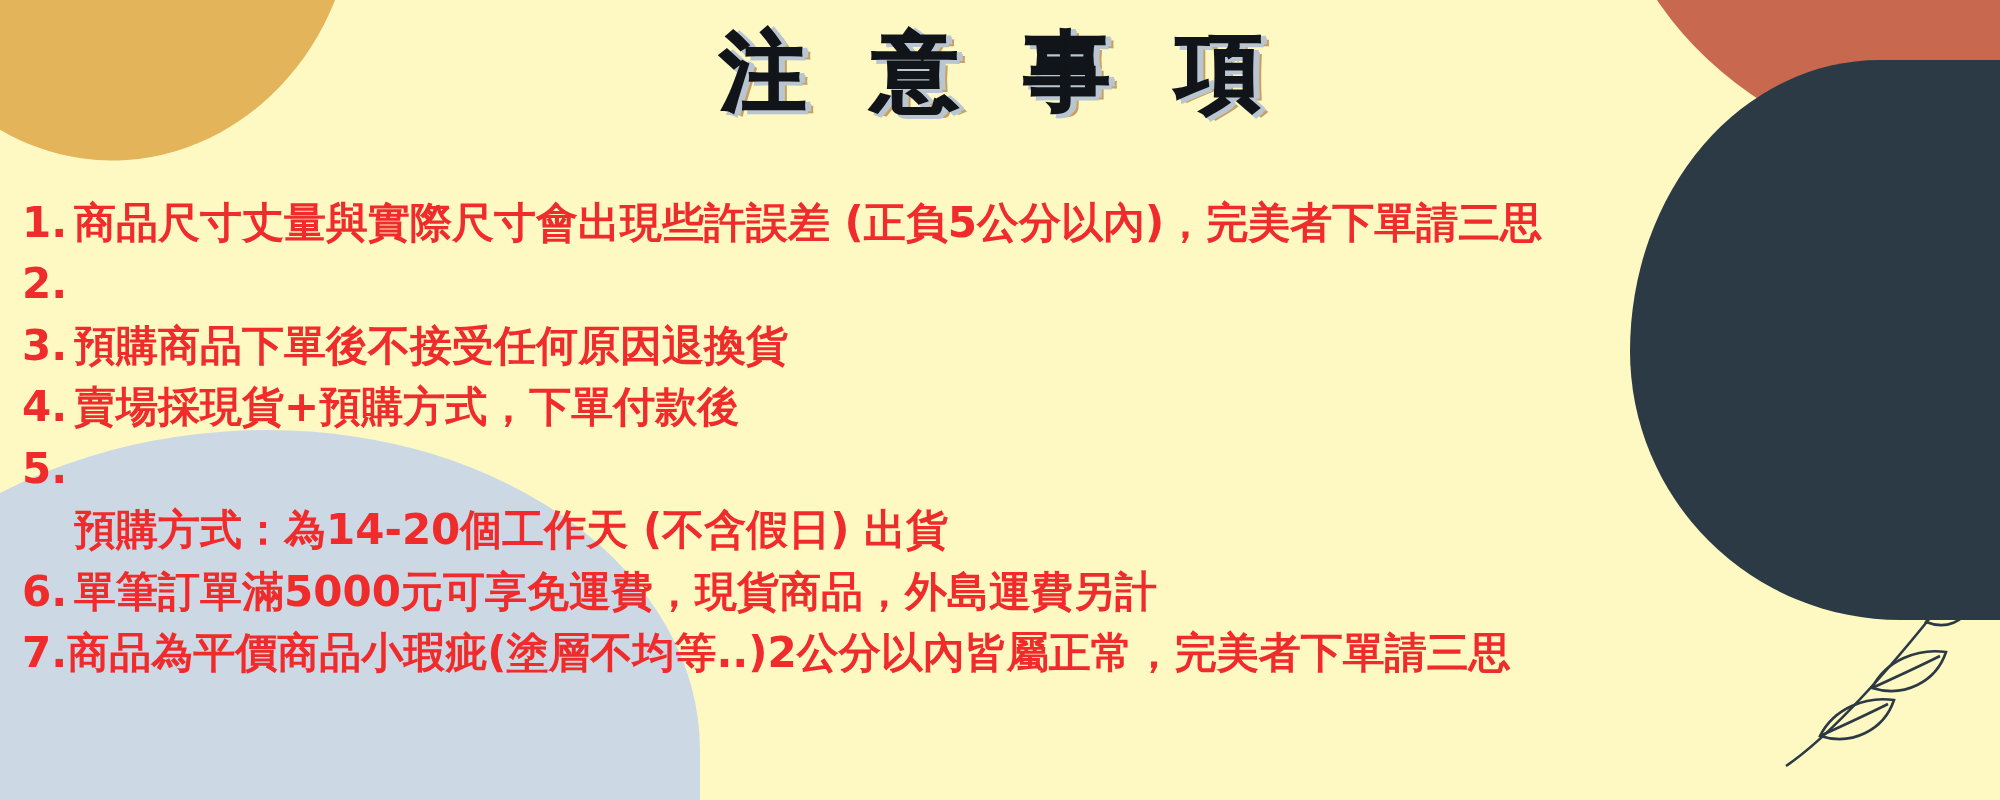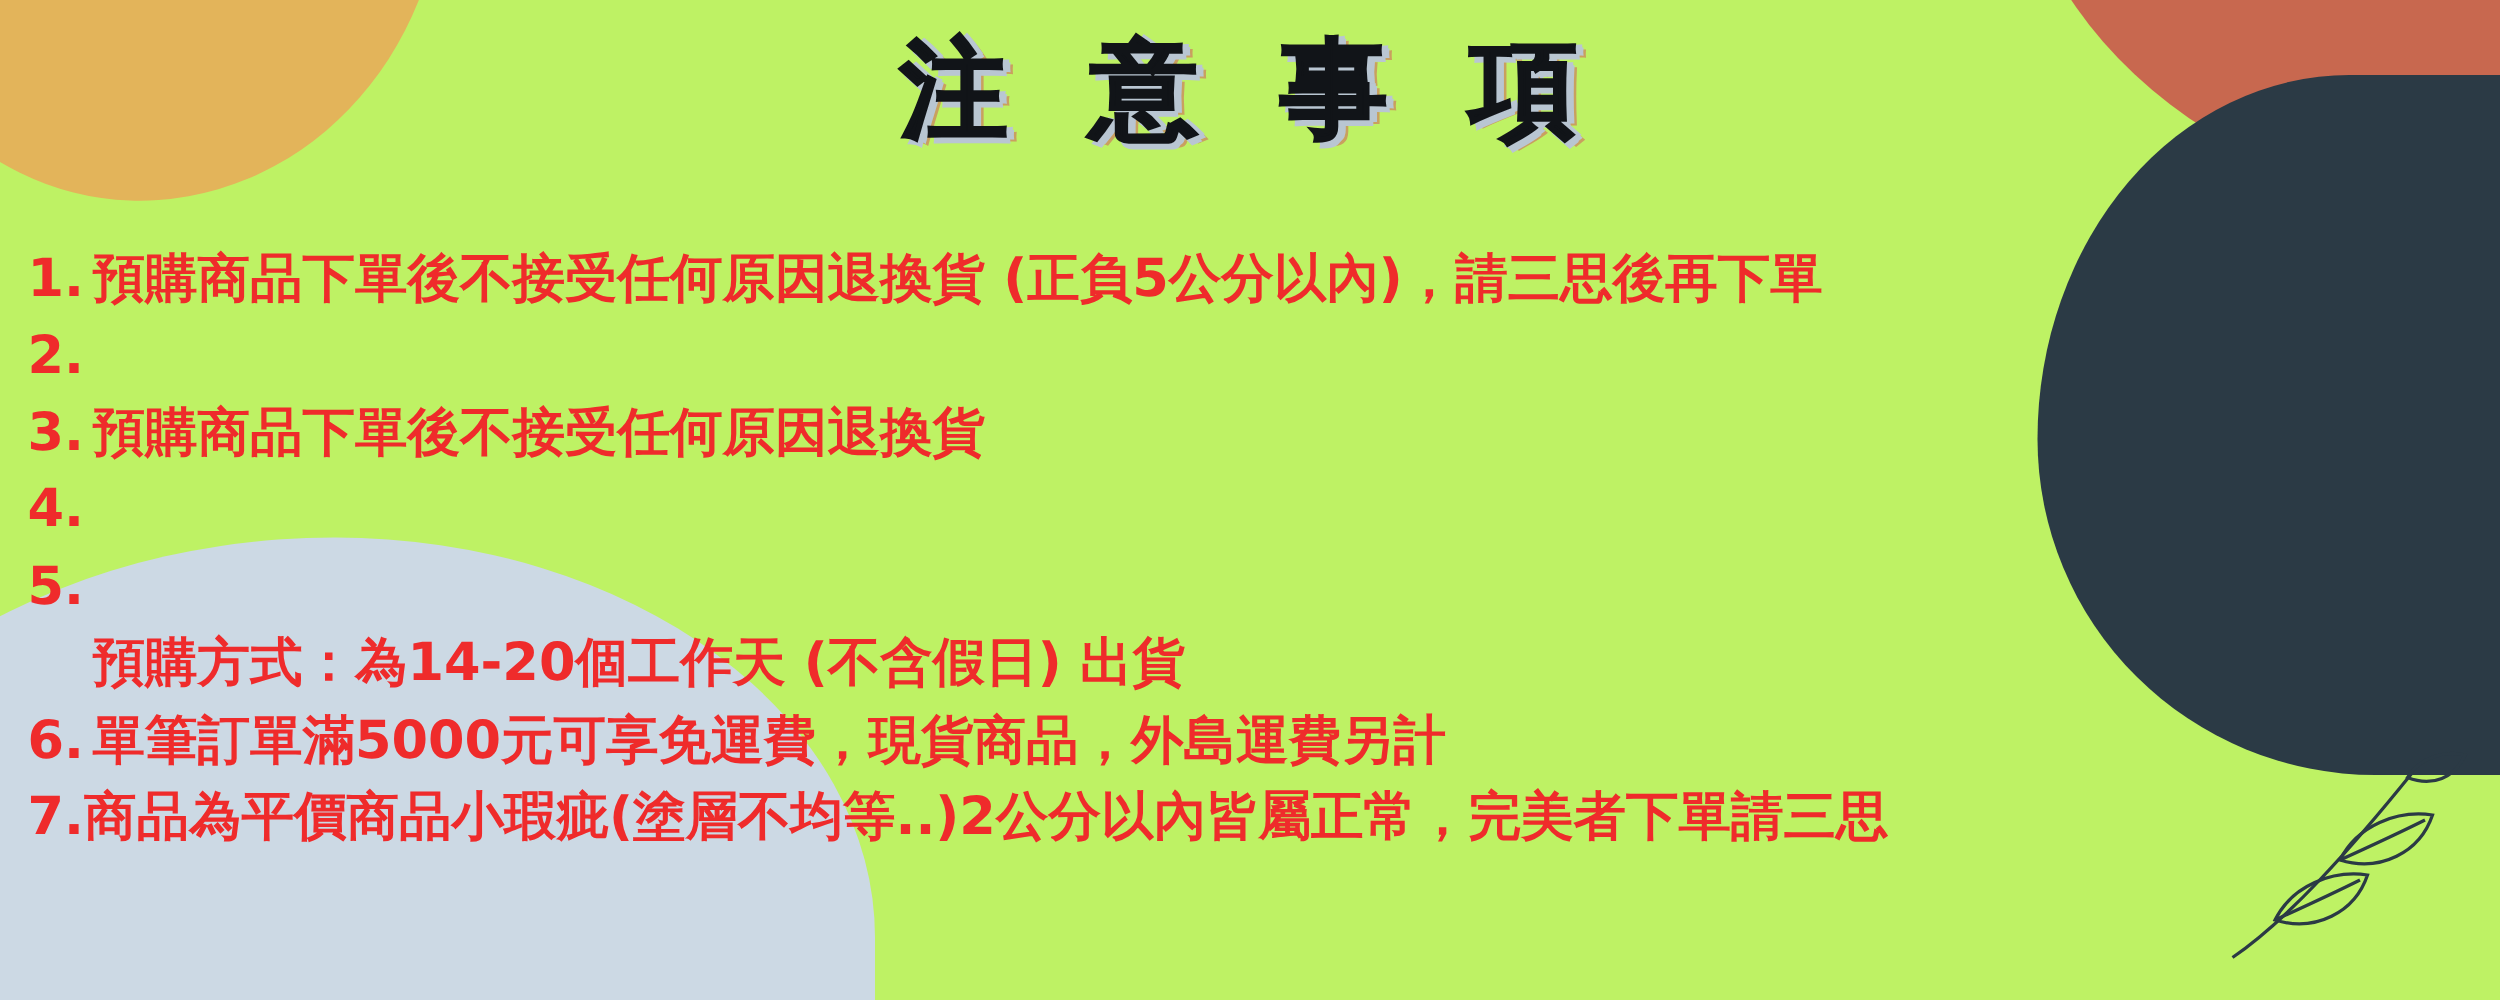--- a/index.html
+++ b/index.html
@@ -11,21 +11,21 @@
     height: 800px;
     background: #fdf6e3;
     font-family: "Liberation Sans", sans-serif;
     overflow: hidden;
   }
 
   #banner {
     position: relative;
     width: 2000px;
     height: 800px;
-    background: #bef264;
+    background: #fef9c3;
     overflow: hidden;
   }
 
   
   .blob {
     position: absolute;
     pointer-events: none;
   }
 
   
@@ -146,34 +146,35 @@
   <div class="blob blob-navy"></div>
 
   <div id="title-wrap">
     <span id="title">注 意 事 項</span>
   </div>
 
   <div id="notes">
 
     <div class="note-row">
       <span class="note-num">1.</span>
-      <span class="note-text">預購商品下單後不接受任何原因退換貨 (正負5公分以內)，請三思後再下單</span>
+      <span class="note-text">商品尺寸丈量與實際尺寸會出現些許誤差 (正負5公分以內)，完美者下單請三思</span>
     </div>
 
     <div class="note-row">
       <span class="note-num">2.</span>
     </div>
 
     <div class="note-row">
       <span class="note-num">3.</span>
       <span class="note-text">預購商品下單後不接受任何原因退換貨</span>
     </div>
 
     <div class="note-row">
       <span class="note-num">4.</span>
+      <span class="note-text">賣場採現貨+預購方式，下單付款後</span>
     </div>
 
     <div class="note-row">
       <span class="note-num">5.</span>
     </div>
 
     <div class="note-row indent">
       <span class="note-num"></span>
       <span class="note-text">預購方式：為14-20個工作天 (不含假日) 出貨</span>
     </div>

